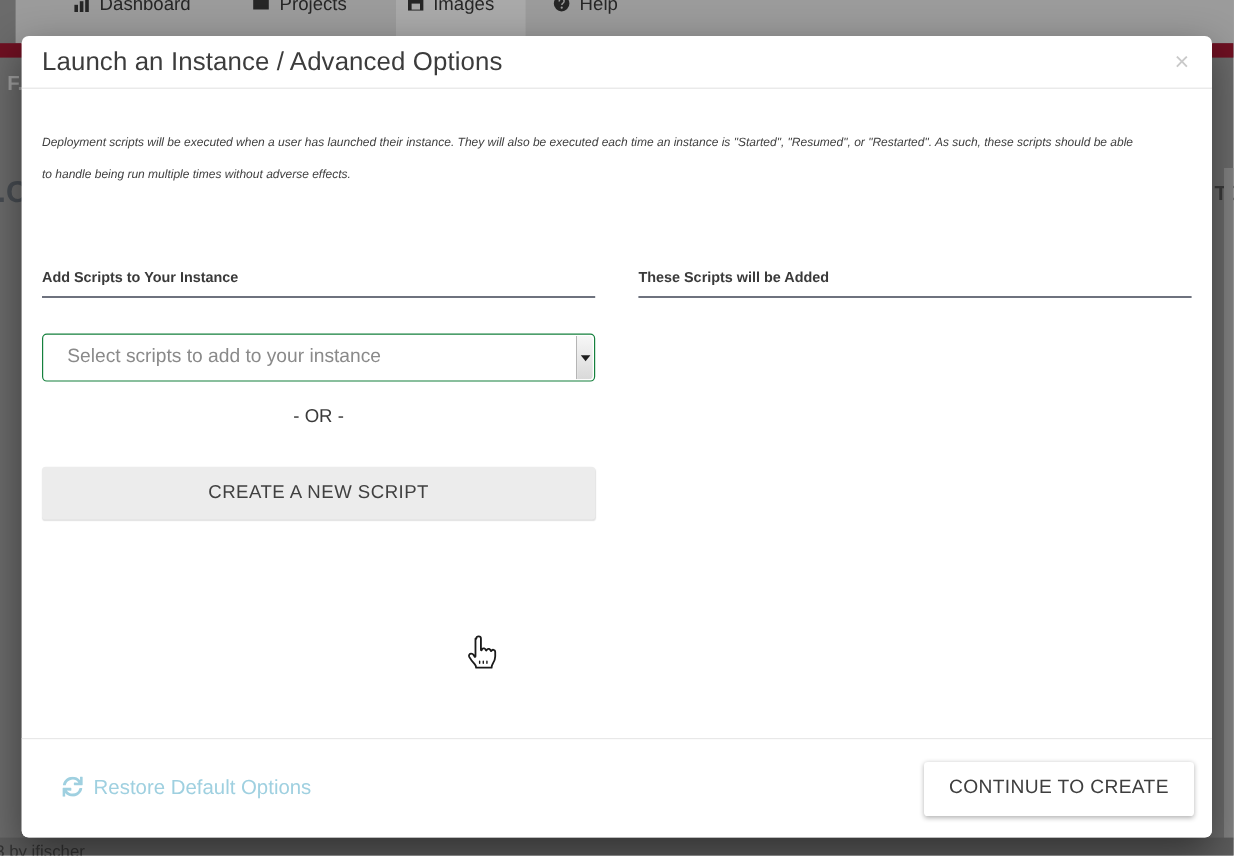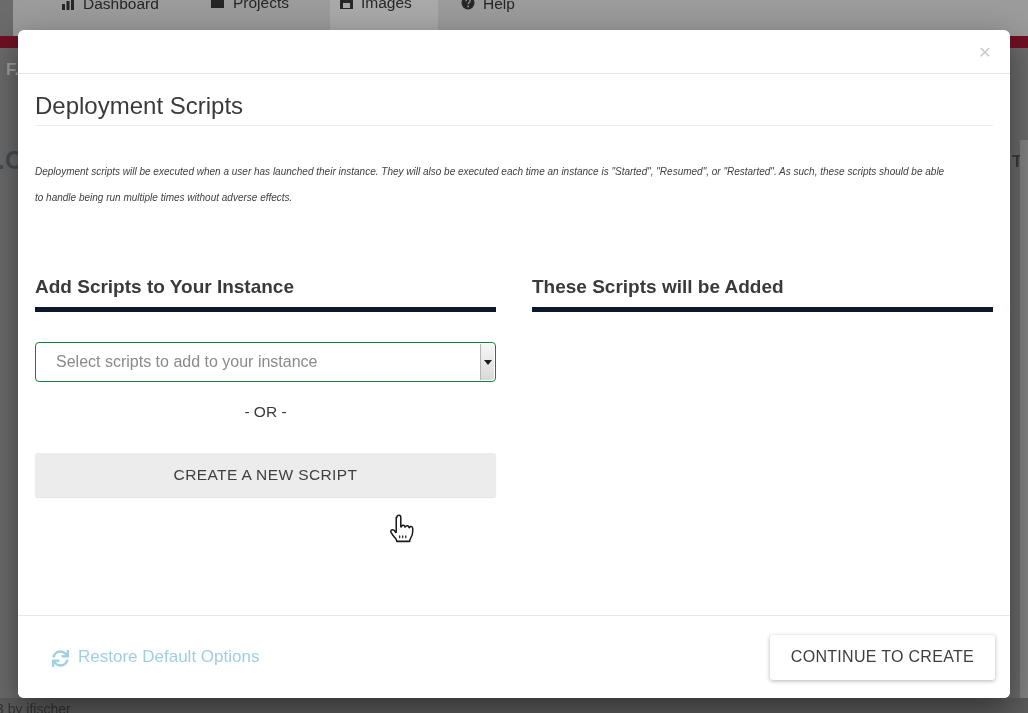--- a/index.html
+++ b/index.html
@@ -30,22 +30,22 @@
   .modal-title { font-size:21.5px; color:#3c3c3c; letter-spacing:.1px; }
   .modal-close { margin-left:auto; color:#c9c9c9; font-size:21px; line-height:21px; cursor:pointer;
                  background:none; border:none; font-family:inherit; padding:0 2px; }
   .modal-body { padding:0 17px; position:relative; }
   .section-heading { margin-top:18px; font-size:24px; font-weight:400; color:#3a3a3a;
                      padding-bottom:5px; border-bottom:1px solid #ececec; }
   .section-desc { margin-top:33px; font-size:10px; line-height:25.5px; color:#404040; max-width:918px;font-style:italic; }
 
   .columns { margin-top:66px; display:flex; gap:36px; }
   .col { flex:1; min-width:0; }
-  .col-header { font-size:19px; font-weight:700; color:#3a3a3a;
-                padding-bottom:9px; border-bottom:5px solid #0f172a; }
+  .col-header { font-size:12px; font-weight:700; color:#3a3a3a;
+                padding-bottom:9px; border-bottom:1px solid #0f172a; }
 
   .select-box { position:relative; margin-top:30px; height:40px; border:1px solid #15803d;
                 border-radius:4px; background:#fff; display:flex; align-items:center;
                 padding:0 24px 0 20px; cursor:pointer; }
   .select-text { font-size:16px; color:#8a8a8a; white-space:nowrap; overflow:hidden; }
   .select-arrow-btn { position:absolute; top:1px; right:1px; bottom:1px; width:14px;
                       background:linear-gradient(#f7f7f7,#d9d9d9); border-left:1px solid #b5b5b5;
                       border-radius:0 3px 3px 0; display:flex; align-items:center; justify-content:center; }
   .select-arrow-btn .tri { width:0; height:0; border-left:4px solid transparent;
                            border-right:4px solid transparent; border-top:5px solid #1d1d1d; }
@@ -54,21 +54,21 @@
 
   .create-btn { margin-top:31px; width:100%; height:44px; background:#ececec; border:none;
                 border-radius:3px; font-family:inherit; font-size:15.5px; color:#404040;
                 letter-spacing:.4px; cursor:pointer; box-shadow:0 1px 1px rgba(0,0,0,.12); }
 
   .hand-cursor { position:absolute; left:370px; top:422px; width:26px; height:32px; pointer-events:none; }
 
   .modal-footer { position:absolute; left:0; right:0; bottom:0; height:83px;
                   border-top:1px solid #e8e8e8; display:flex; align-items:center;
                   padding:0 15px 0 34px; background:#fff; }
-  .restore-link { display:flex; align-items:flex-end; gap:9px; color:#9fd0e0; font-size:17px;
+  .restore-link { display:flex; align-items:flex-start; gap:9px; color:#9fd0e0; font-size:17px;
                   cursor:pointer; background:none; border:none; font-family:inherit; padding:0; }
   .continue-btn { margin-left:auto; height:45px; padding:0 21px; background:#fff; border:none;
                   border-radius:3px; box-shadow:0 1px 4px rgba(0,0,0,.3); font-family:inherit;
                   font-size:16px; font-weight:500; letter-spacing:.3px; color:#3e3e3e; cursor:pointer; }
 </style>
 </head>
 <body>
 
 <div class="backdrop">
   <div class="nav-strip">
@@ -125,25 +125,25 @@
   <div class="frag frag-left-big">.C</div>
   <div class="frag frag-right">TO</div>
   <div class="scroll-strip"></div>
   <div class="bottom-strip"></div>
   <div class="frag-bottom">3 by jfischer</div>
 </div>
 
 <div class="modal">
 
   <div class="modal-header">
+    <div class="modal-title">Launch an Instance / Advanced Options</div>
     <button class="modal-close">×</button>
   </div>
 
   <div class="modal-body">
-    <h2 class="section-heading">Deployment Scripts</h2>
     <p class="section-desc">Deployment scripts will be executed when a user has launched their instance. They will also be executed each time an instance is "Started", "Resumed", or "Restarted". As such, these scripts should be able to handle being run multiple times without adverse effects.</p>
 
     <div class="columns">
       <div class="col">
         <div class="col-header">Add Scripts to Your Instance</div>
 
         <div class="select-box">
           <span class="select-text">Select scripts to add to your instance</span>
           <span class="select-arrow-btn">
               <span class="tri"></span>

